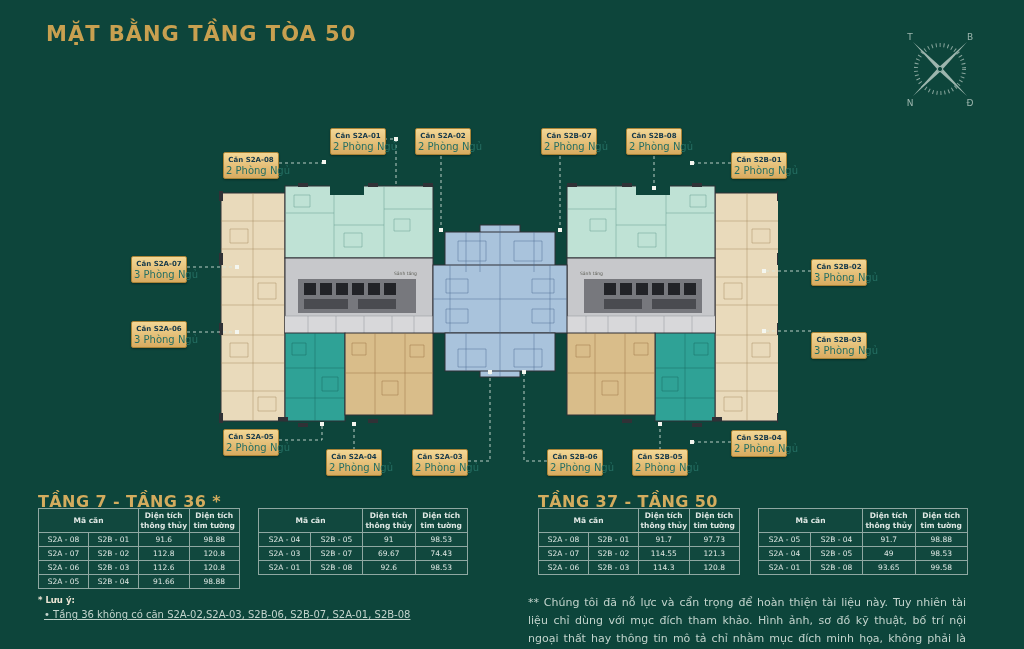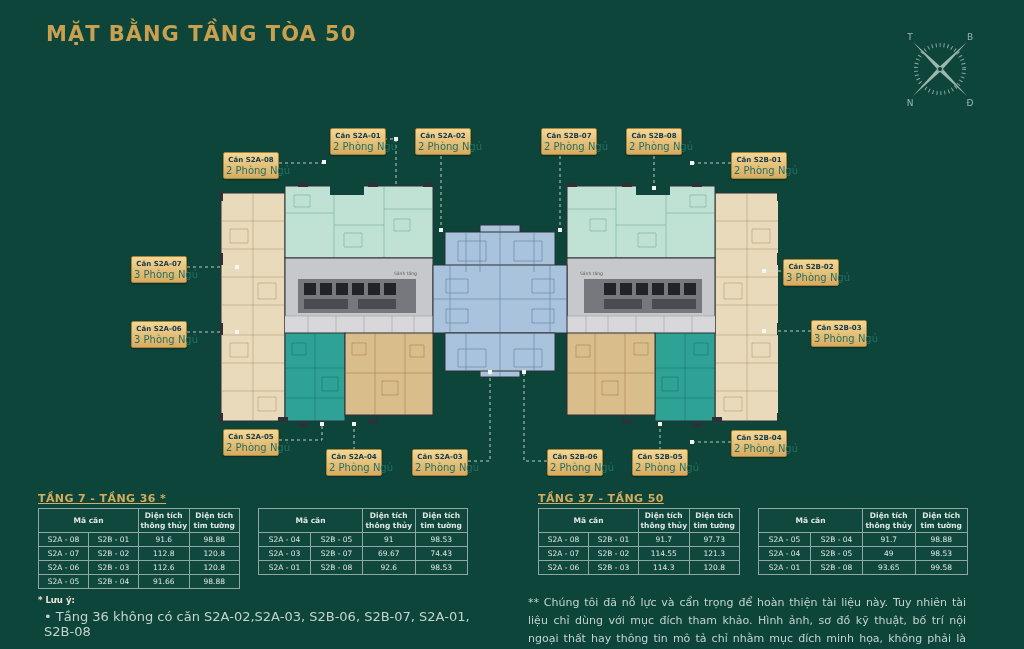--- a/index.html
+++ b/index.html
@@ -34,34 +34,34 @@
   .connectors rect{fill:#f4f6ef;}
 
   
   .callout{position:absolute;width:56px;padding:3px 2px 2px;text-align:center;border-radius:2px;
     background:linear-gradient(180deg,var(--callout_bg1),var(--callout_bg2));
     border:1px solid var(--callout_border);box-shadow:0 1px 2px rgba(0,0,0,.35);}
   .callout .c1{font-size:7px;font-weight:700;color:var(--callout_text);white-space:nowrap;}
   .callout .c2{font-size:10px;color:var(--callout_sub);white-space:nowrap;margin-top:1px;}
 
   
-  .tbl-title{position:absolute;font-size:11px;font-weight:700;color:var(--table_title);letter-spacing:.4px;text-decoration:underline;}
+  .tbl-title{position:absolute;font-size:16px;font-weight:700;color:var(--table_title);letter-spacing:.4px;text-decoration:underline;}
   table.spec{position:absolute;border-collapse:collapse;table-layout:fixed;background:rgba(255,255,255,0.02);}
   table.spec th,table.spec td{border:1px solid var(--table_border);color:var(--table_text);
     font-size:7.5px;text-align:center;vertical-align:middle;padding:2px 1px;}
   table.spec th{font-weight:700;height:24px;line-height:1.25;}
   table.spec td{height:14px;}
   .w202{width:202px;} .w210{width:210px;}
   .w202 col.a{width:50px;} .w210 col.a{width:52px;}
 
   
   .note-left{position:absolute;left:38px;top:595px;width:460px;color:var(--footnote);}
   .note-left .nt{font-size:8.5px;font-weight:700;color:var(--footnote_bright);margin-bottom:4px;}
   .note-left ul{list-style:none;margin-left:6px;}
-  .note-left li{font-size:13px;margin-bottom:4px;color:var(--footnote);}
+  .note-left li{font-size:10px;margin-bottom:4px;color:var(--footnote);text-decoration:underline;}
   .note-left li::before{content:"•  ";color:var(--footnote);}
   .note-right{position:absolute;left:528px;top:594px;width:438px;font-size:11px;
     line-height:1.65;color:var(--footnote);text-align:justify;}
 </style>
 </head>
 <body>
 
 <div class="stage">
 
   <div class="page-title">MẶT BẰNG TẦNG TÒA 50</div>
@@ -199,25 +199,25 @@
     <div class="c2">2 Phòng Ngủ</div>
   </div>
   <div class="callout" style="left:131px;top:256px">
     <div class="c1">Căn S2A-07</div>
     <div class="c2">3 Phòng Ngủ</div>
   </div>
   <div class="callout" style="left:131px;top:321px">
     <div class="c1">Căn S2A-06</div>
     <div class="c2">3 Phòng Ngủ</div>
   </div>
-  <div class="callout" style="left:783px;top:259px">
+  <div class="callout" style="left:811px;top:259px">
     <div class="c1">Căn S2B-02</div>
     <div class="c2">3 Phòng Ngủ</div>
   </div>
-  <div class="callout" style="left:811px;top:320px">
+  <div class="callout" style="left:811px;top:332px">
     <div class="c1">Căn S2B-03</div>
     <div class="c2">3 Phòng Ngủ</div>
   </div>
   <div class="callout" style="left:223px;top:429px">
     <div class="c1">Căn S2A-05</div>
     <div class="c2">2 Phòng Ngủ</div>
   </div>
   <div class="callout" style="left:326px;top:449px">
     <div class="c1">Căn S2A-04</div>
     <div class="c2">2 Phòng Ngủ</div>

